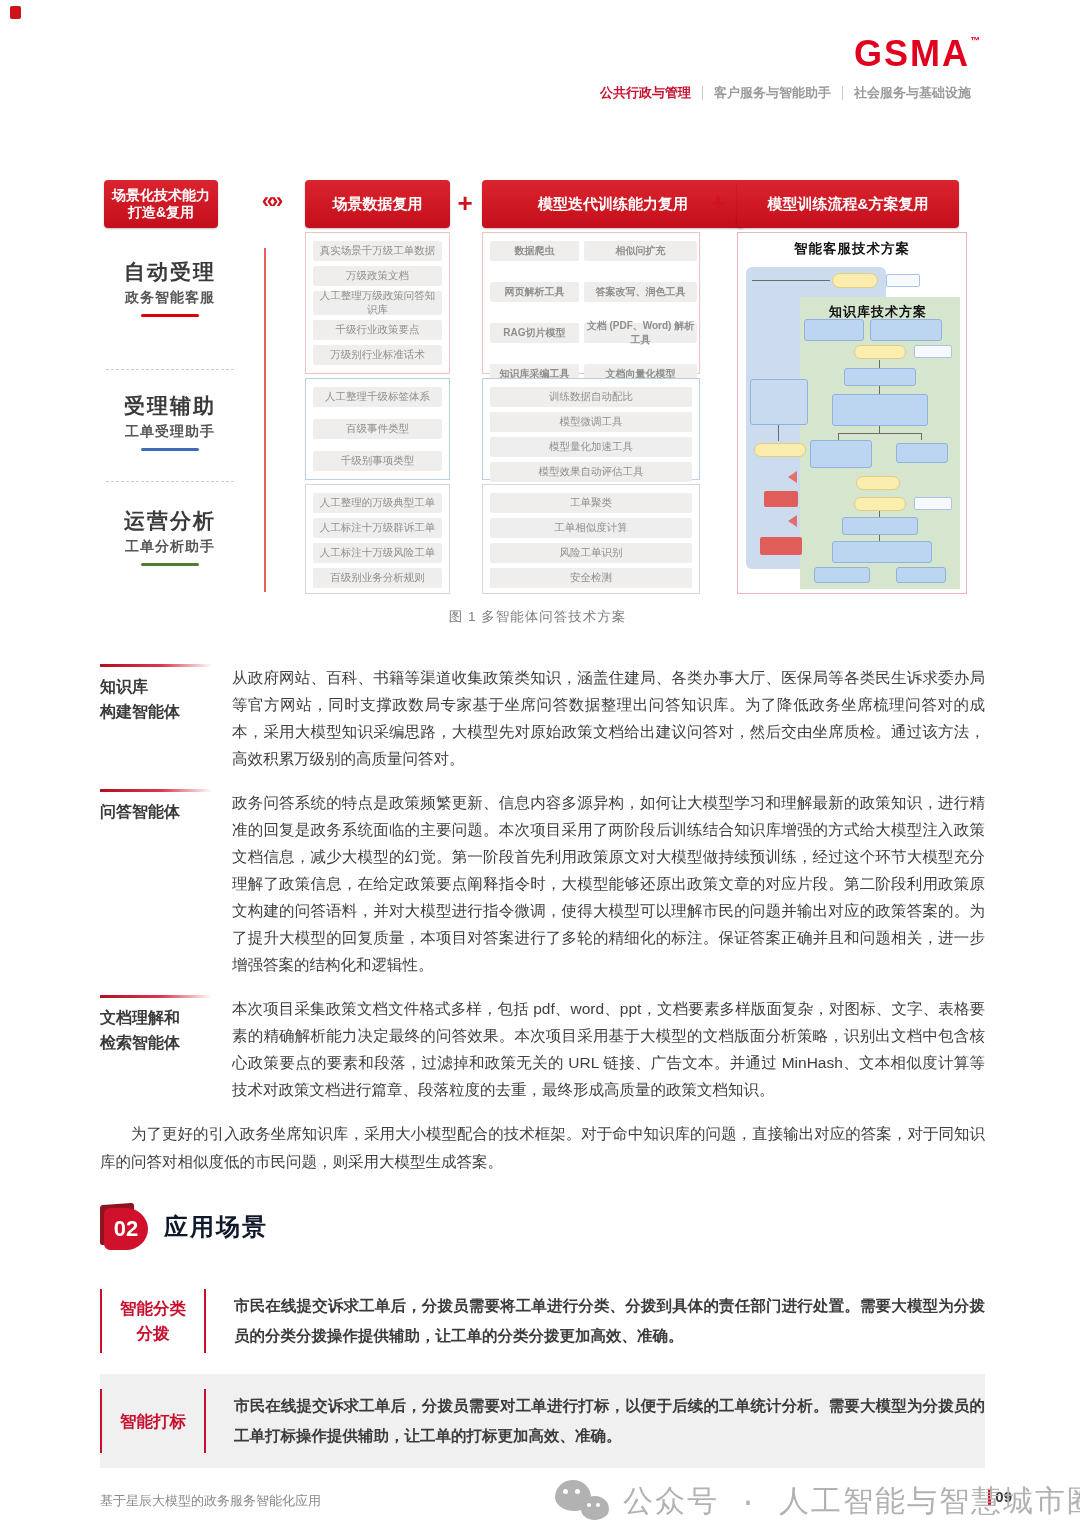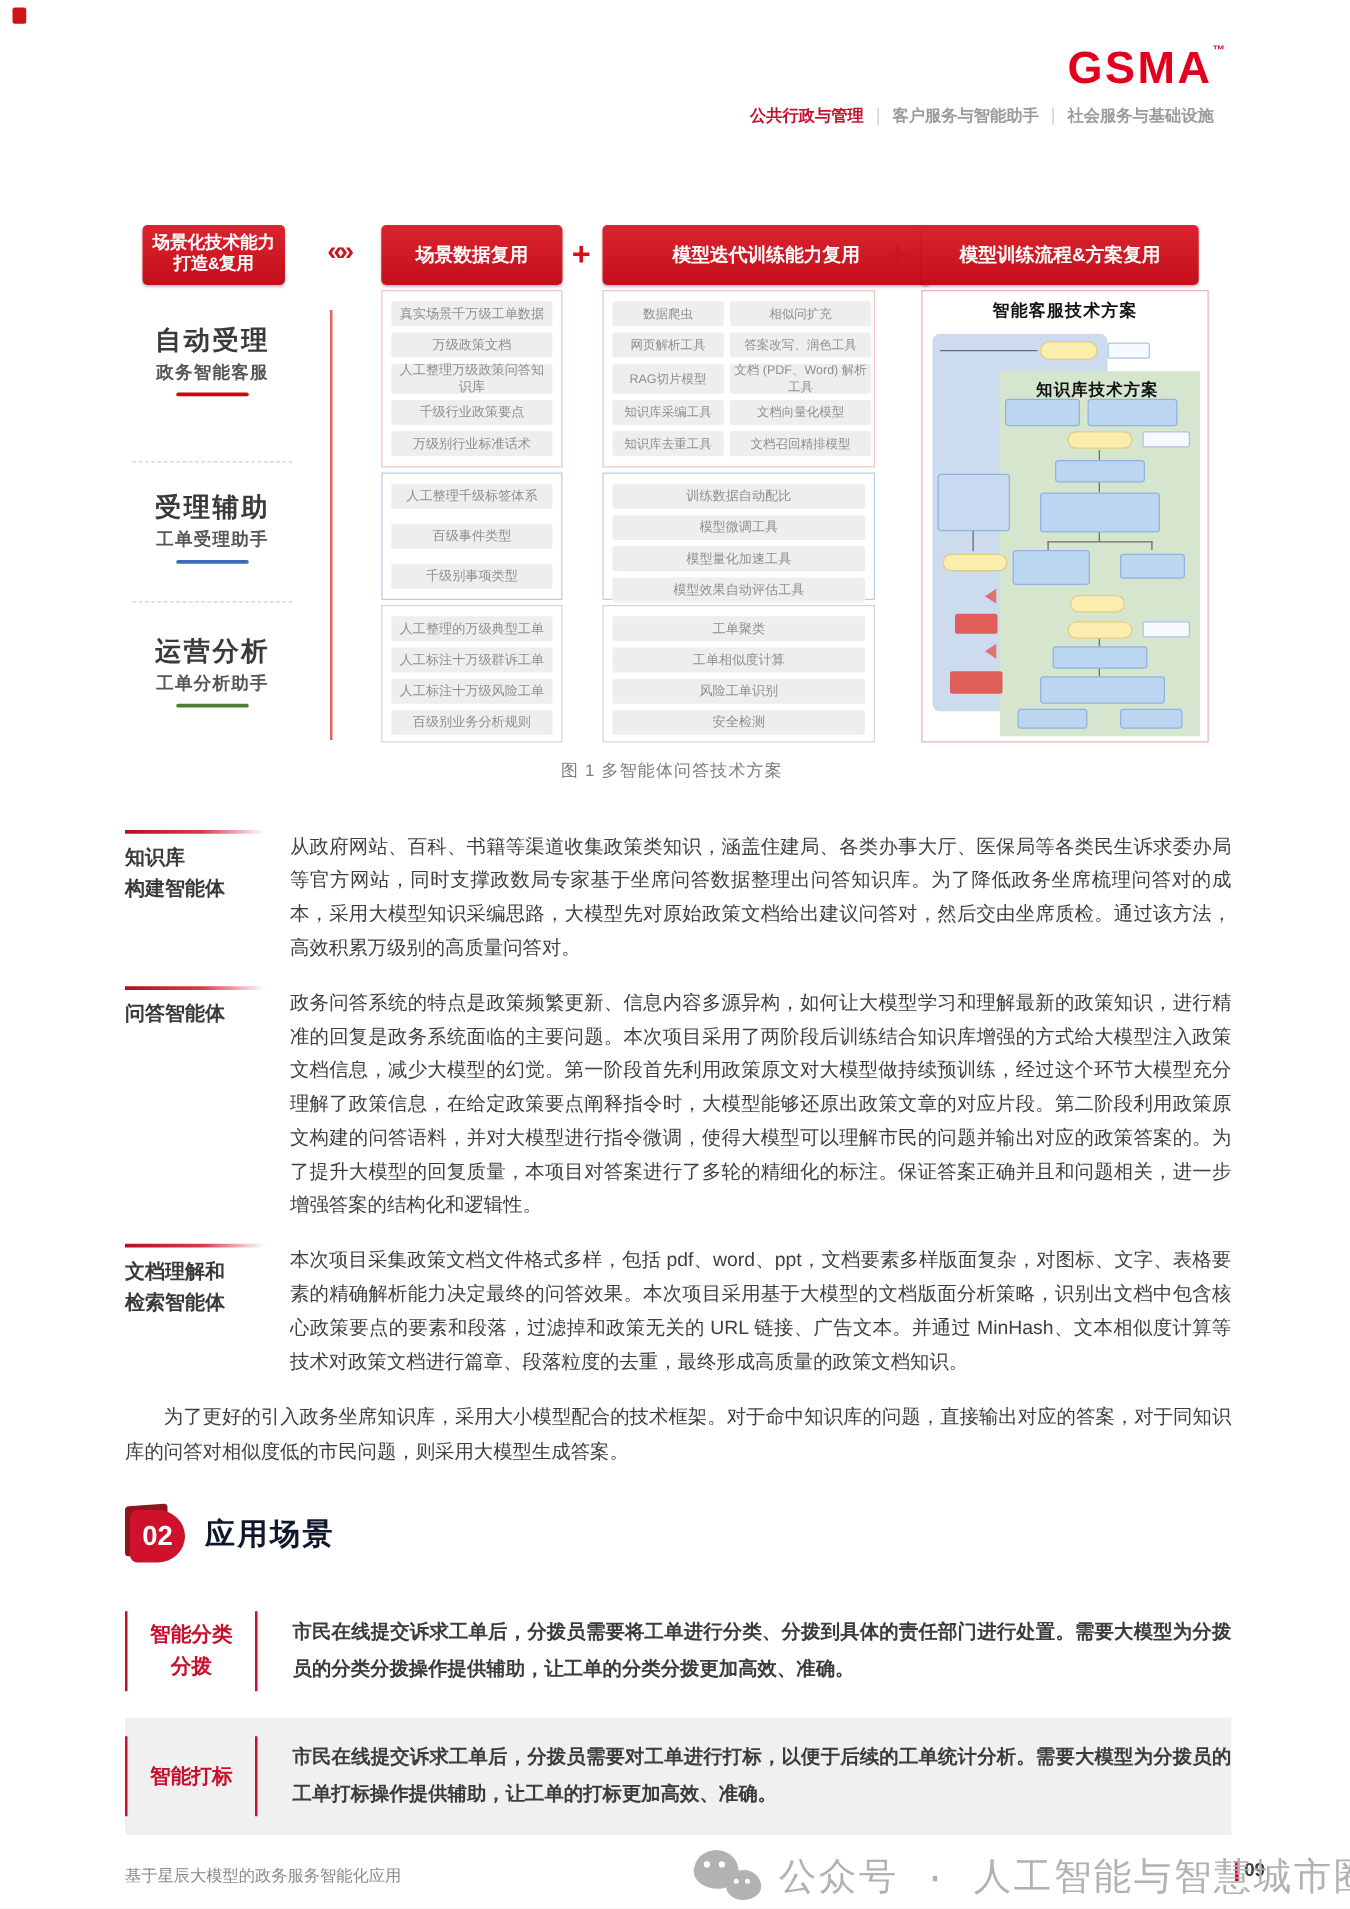--- a/index.html
+++ b/index.html
@@ -17,21 +17,21 @@
   .logo sup { font-size:10px; font-weight:700; vertical-align:top; }
   .tabs { position:absolute; right:98px; top:86px; display:flex; align-items:center; font-size:13px; font-weight:700; }
   .tab { padding:0 11px; line-height:14px; }
   .tab:first-child { padding-left:0; }
   .tab + .tab { border-left:1px solid #c9c9c9; }
 
   
   .content { padding:0 95px 0 100px; }
   .fig { position:relative; width:875px; height:418px; margin-top:68px; }
   .hdr { position:absolute; top:2px; height:48px; background:linear-gradient(180deg,#da2530,#c40e1b); color:#fff; font-weight:800; border-radius:4px; display:flex; align-items:center; justify-content:center; text-align:center; box-shadow:0 1px 2px rgba(0,0,0,.25); }
-  .hdr1 { left:14px; width:114px; font-size:14px; line-height:1.25;font-family:Liberation Mono, monospace; }
+  .hdr1 { left:4px; width:114px; font-size:14px; line-height:1.25; }
   .hdr2 { left:205px; width:145px; font-size:15px; }
   .hdr3 { left:382px; width:262px; font-size:15px; }
   .hdr4 { left:637px; width:222px; font-size:15px; }
   .op { position:absolute; top:10px; color:#d0121b; font-weight:900; text-align:center; }
   .op1 { left:140px; width:62px; font-size:22px; letter-spacing:-3px; }
   .op2 { left:351px; width:28px; font-size:26px; }
   .op3 { left:601px; width:34px; font-size:26px; }
   .vline { position:absolute; left:164px; top:70px; width:2px; height:344px; background:#e2625e; }
 
   .rowlabel { position:absolute; left:0; width:140px; text-align:center; }
@@ -44,21 +44,21 @@
   .sep { position:absolute; left:6px; width:128px; border-top:1px dashed #cfcfcf; }
   .sep1 { top:191px; } .sep2 { top:303px; }
 
   .grp { position:absolute; background:#fff; border:1px solid; display:flex; flex-direction:column; justify-content:space-between; padding:8px 7px; }
   .c2 { left:205px; width:145px; }
   .c3 { left:382px; width:218px; }
   .gt1 { top:54px; height:142px; border-color:#f2c4c0; }
   .gt2 { top:200px; height:102px; border-color:#b9cfe9; }
   .gt3 { top:306px; height:110px; border-color:#d6d6d4; }
   .pill { background:#efeeec; color:#8f8f8f; font-size:10.5px; border-radius:2px; min-height:20px; display:flex; align-items:center; justify-content:center; text-align:center; padding:2px 2px; }
-  .grid2 { display:grid; grid-template-columns:44% 56%; grid-auto-flow:row; gap:5px 5px; justify-content:stretch; }
+  .grid2 { display:grid; grid-template-columns:44% 56%; grid-auto-flow:row; gap:21px 5px; justify-content:stretch;font-weight:bold; }
   .grid2 .pill { font-size:10px; }
   .col1 { gap:5px; }
 
   
   .flowpanel { position:absolute; left:637px; top:54px; width:230px; height:362px; background:#fff; border:1px solid #eeb4b1; }
   .flow-title { position:absolute; left:0; right:0; top:7px; text-align:center; font-size:13.5px; font-weight:800; color:#141414; letter-spacing:1px; }
   .bluepanel { position:absolute; left:8px; top:34px; width:140px; height:302px; background:#ccdbee; border-radius:6px; }
   .greenpanel { position:absolute; left:62px; top:64px; width:160px; height:292px; background:#d6e5ce; }
   .kb-title { position:absolute; left:58px; top:70px; width:164px; text-align:center; font-size:13px; font-weight:800; color:#101010; letter-spacing:1px; }
   .fn { position:absolute; }

